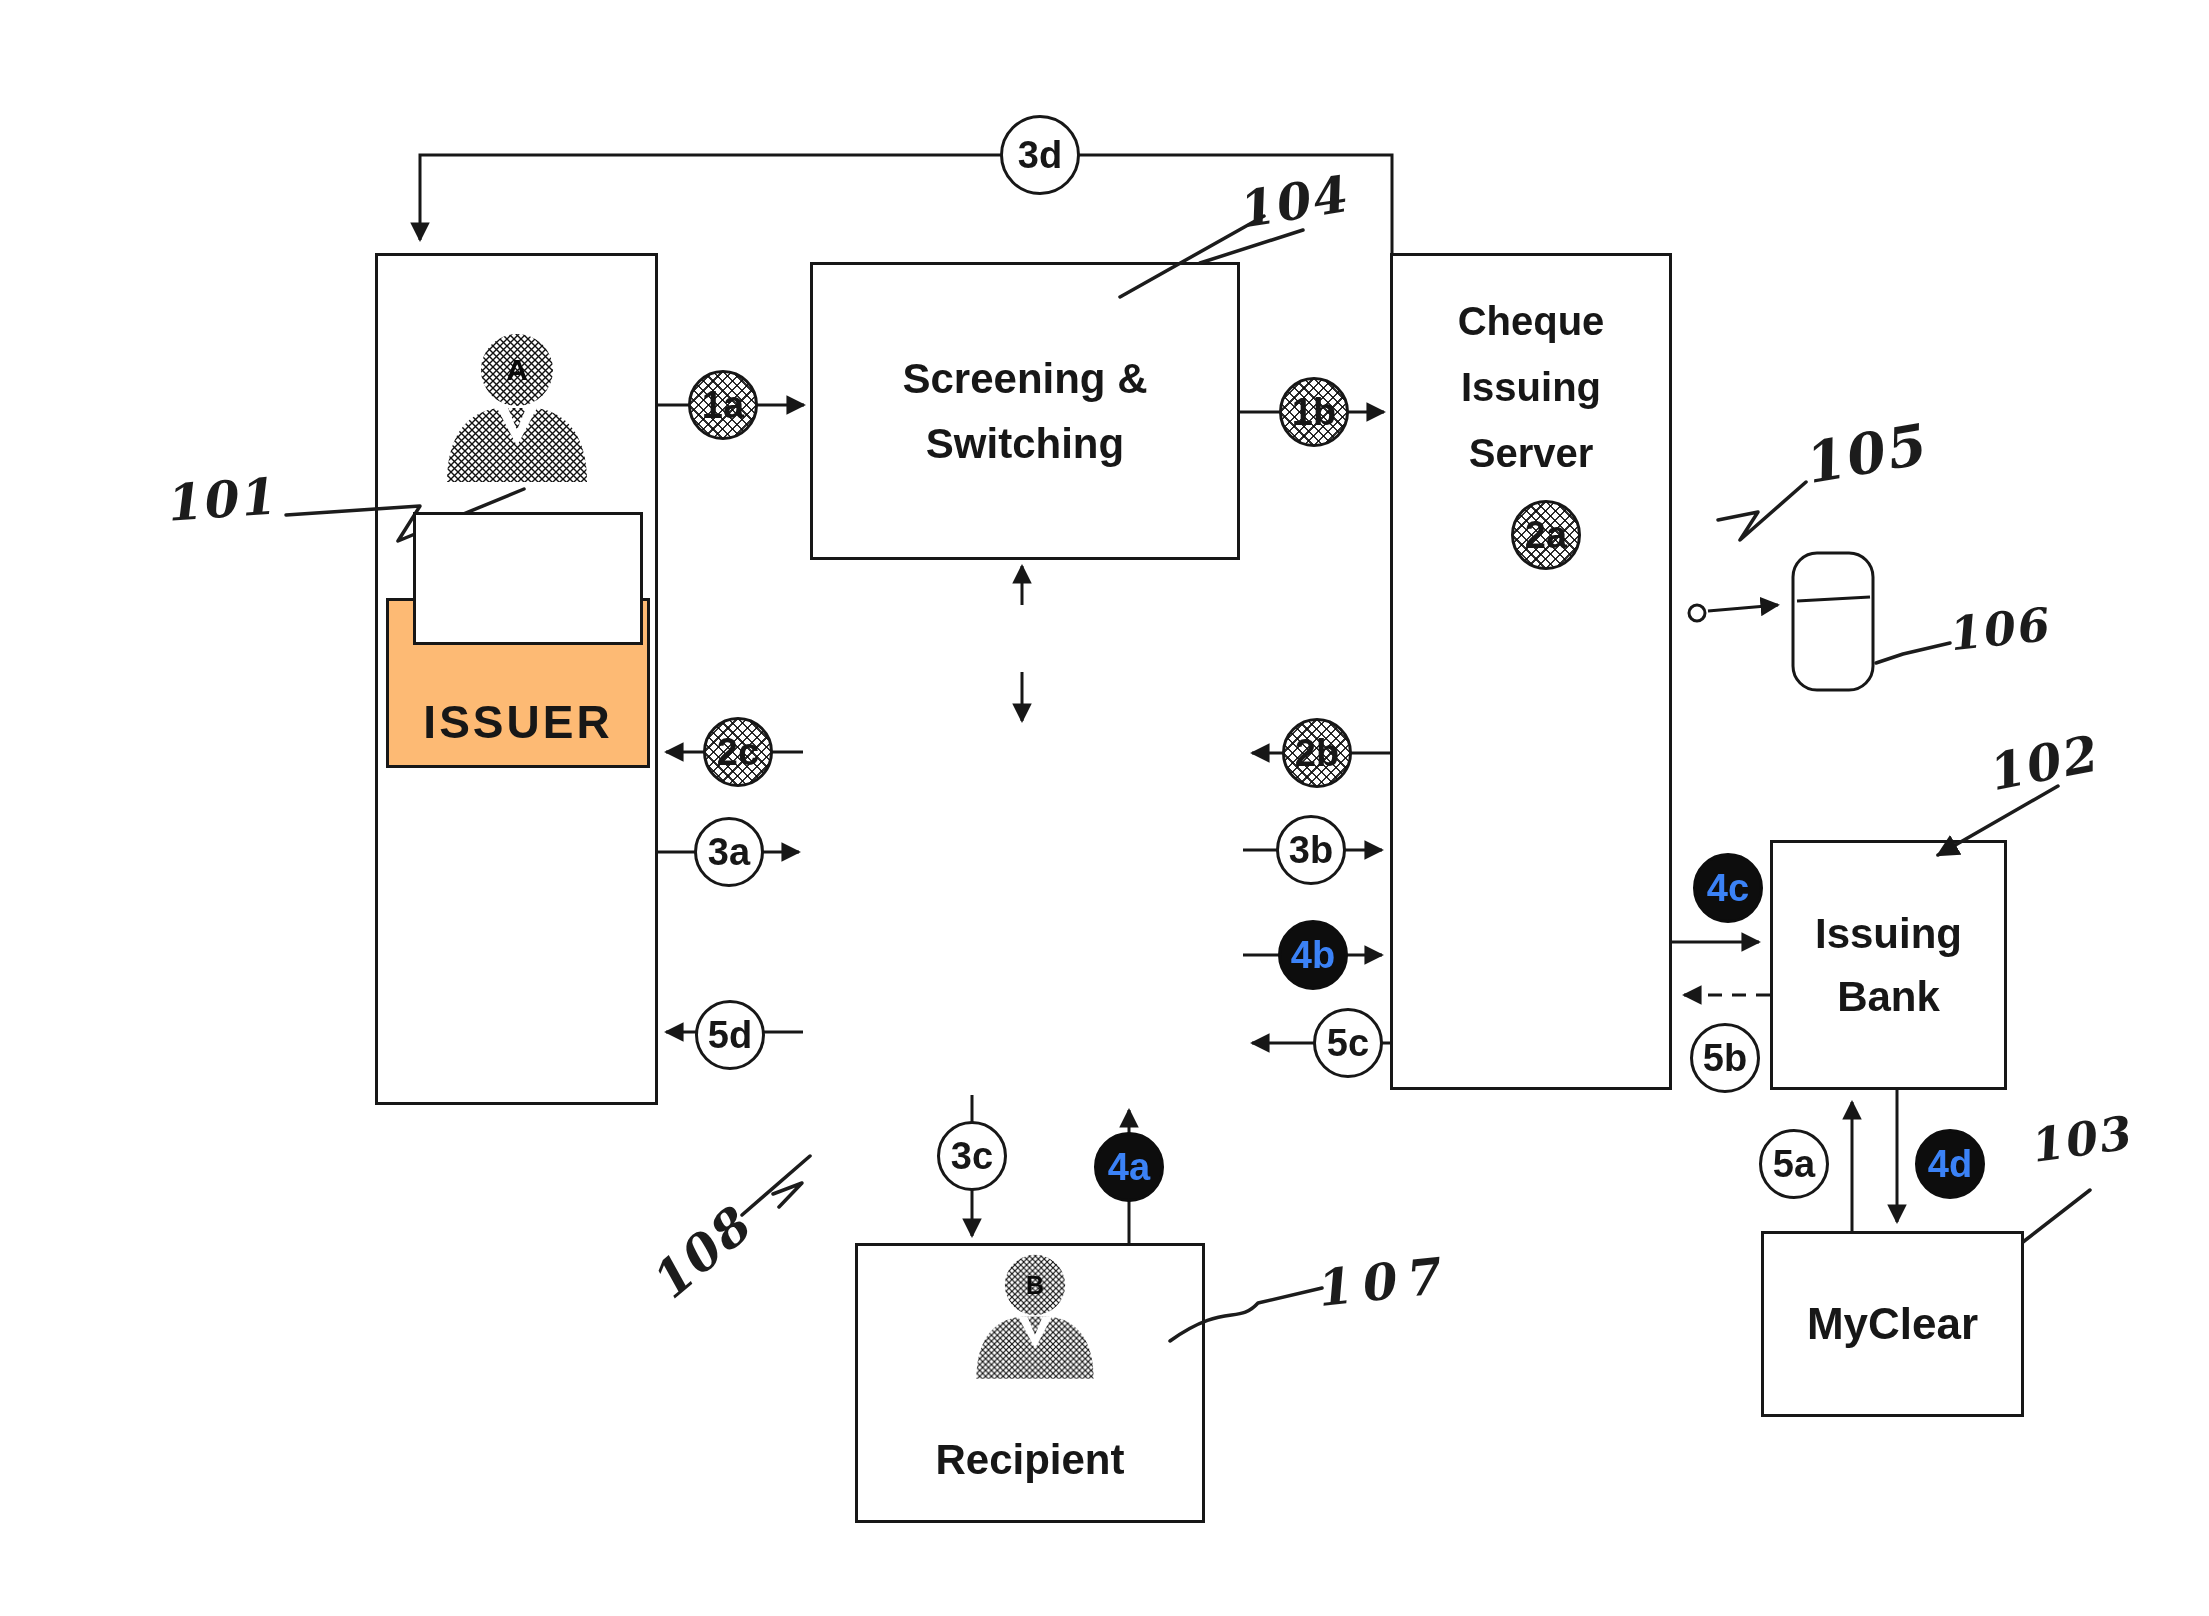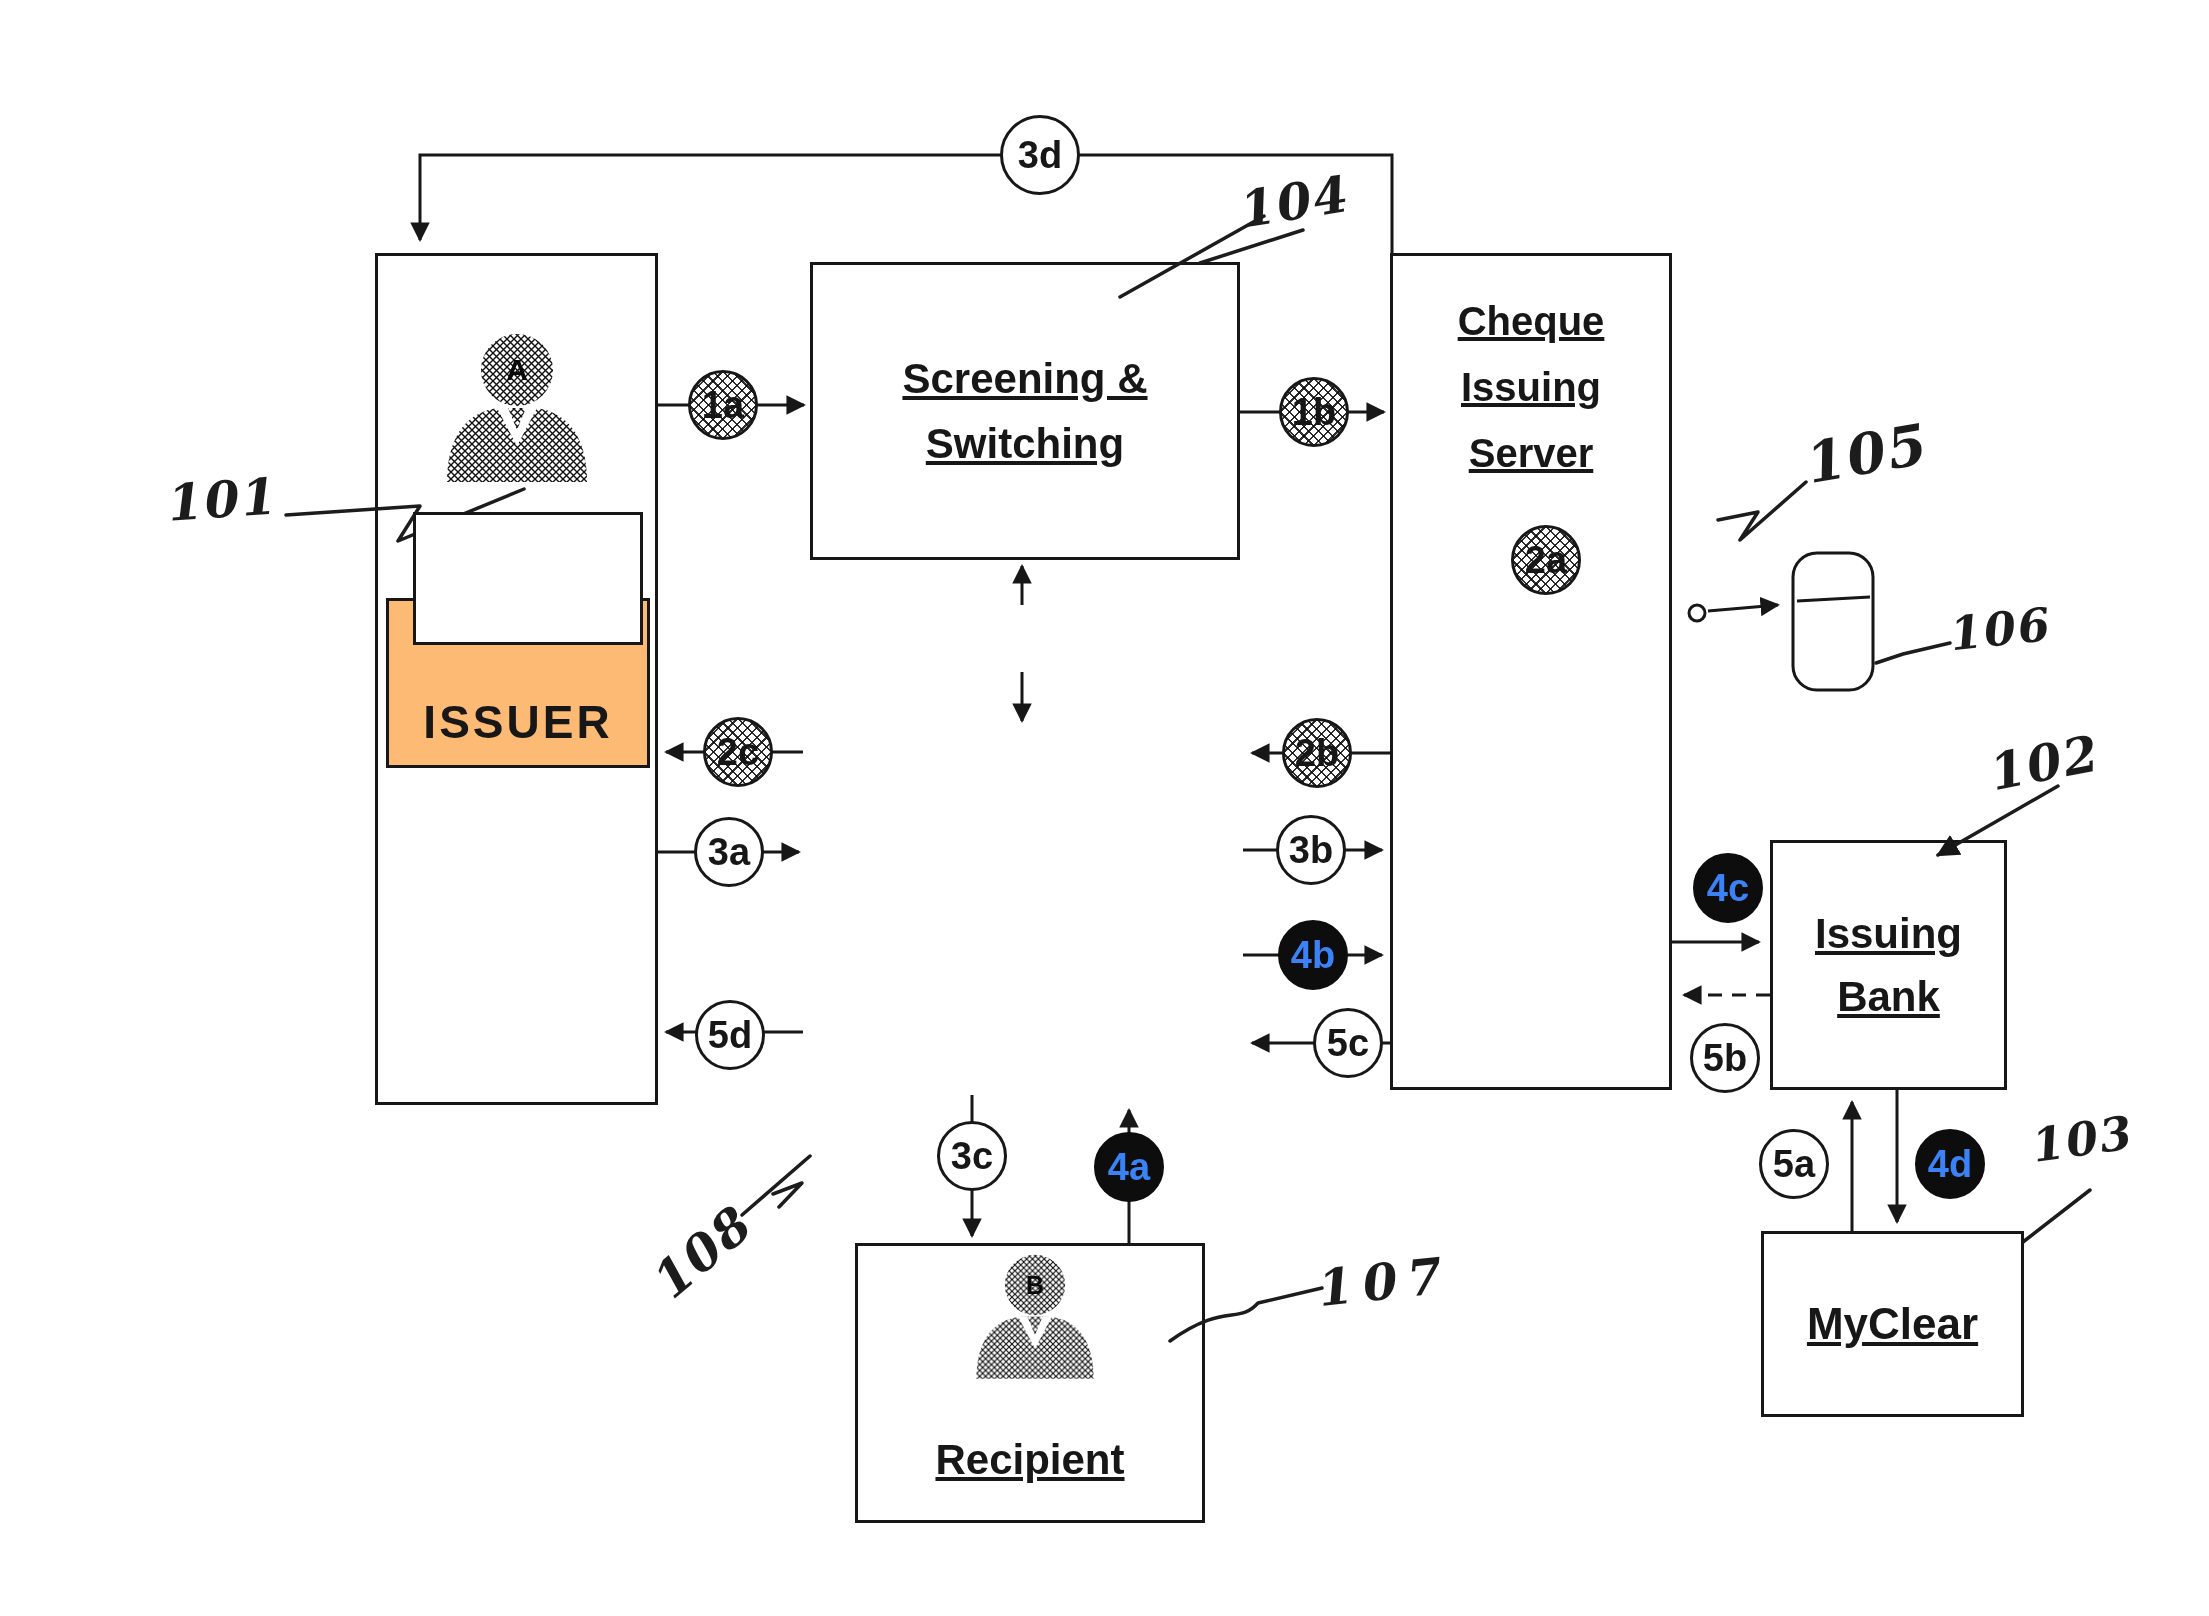--- a/index.html
+++ b/index.html
@@ -1,20 +1,20 @@
 <!DOCTYPE html>
 <html><head>
 <meta charset="utf-8">
 <style>
   html,body{margin:0;padding:0;background:#e8e8e8;}
   .canvas{position:relative;width:2209px;height:1616px;background:#ffffff;overflow:hidden;
           font-family:"Liberation Sans",sans-serif;color:#171717;}
   .box{position:absolute;border:3px solid #171717;background:#fff;display:flex;
        align-items:center;justify-content:center;text-align:center;font-weight:700;
-       white-space:pre-line;box-sizing:border-box;z-index:1;text-decoration:underline;}
+       white-space:pre-line;box-sizing:border-box;z-index:1;}
   .svglayer{position:absolute;left:0;top:0;z-index:2;pointer-events:none;}
   .circle{position:absolute;width:70px;height:70px;border-radius:50%;border:3px solid #171717;
           background:#fff;display:flex;align-items:center;justify-content:center;
           font-size:38px;font-weight:700;box-sizing:border-box;z-index:4;}
   .circle.big{width:80px;height:80px;}
   .circle.hatch{background-image:
       repeating-linear-gradient(45deg,rgba(10,10,10,.85) 0 1.6px,transparent 1.6px 6.8px),
       repeating-linear-gradient(135deg,rgba(10,10,10,.85) 0 1.6px,transparent 1.6px 6.8px);}
   .circle.dark{background:#0d0d0d;color:#3b82f6;border-color:#0d0d0d;}
   .hand{position:absolute;font-family:"DejaVu Serif",serif;font-style:italic;
@@ -136,21 +136,21 @@
 
   <div class="circle big" style="left:1000px;top:115px;">
       <span>3d</span>
     </div>
   <div class="circle hatch" style="left:688px;top:370px;">
       <span>1a</span>
     </div>
   <div class="circle hatch" style="left:1279px;top:377px;">
       <span>1b</span>
     </div>
-  <div class="circle hatch" style="left:1511px;top:525px;">
+  <div class="circle hatch" style="left:1511px;top:500px;">
       <span>2a</span>
     </div>
   <div class="circle hatch" style="left:703px;top:717px;">
       <span>2c</span>
     </div>
   <div class="circle" style="left:694px;top:817px;">
       <span>3a</span>
     </div>
   <div class="circle" style="left:695px;top:1000px;justify-content:center;">
       <span>5d</span>

